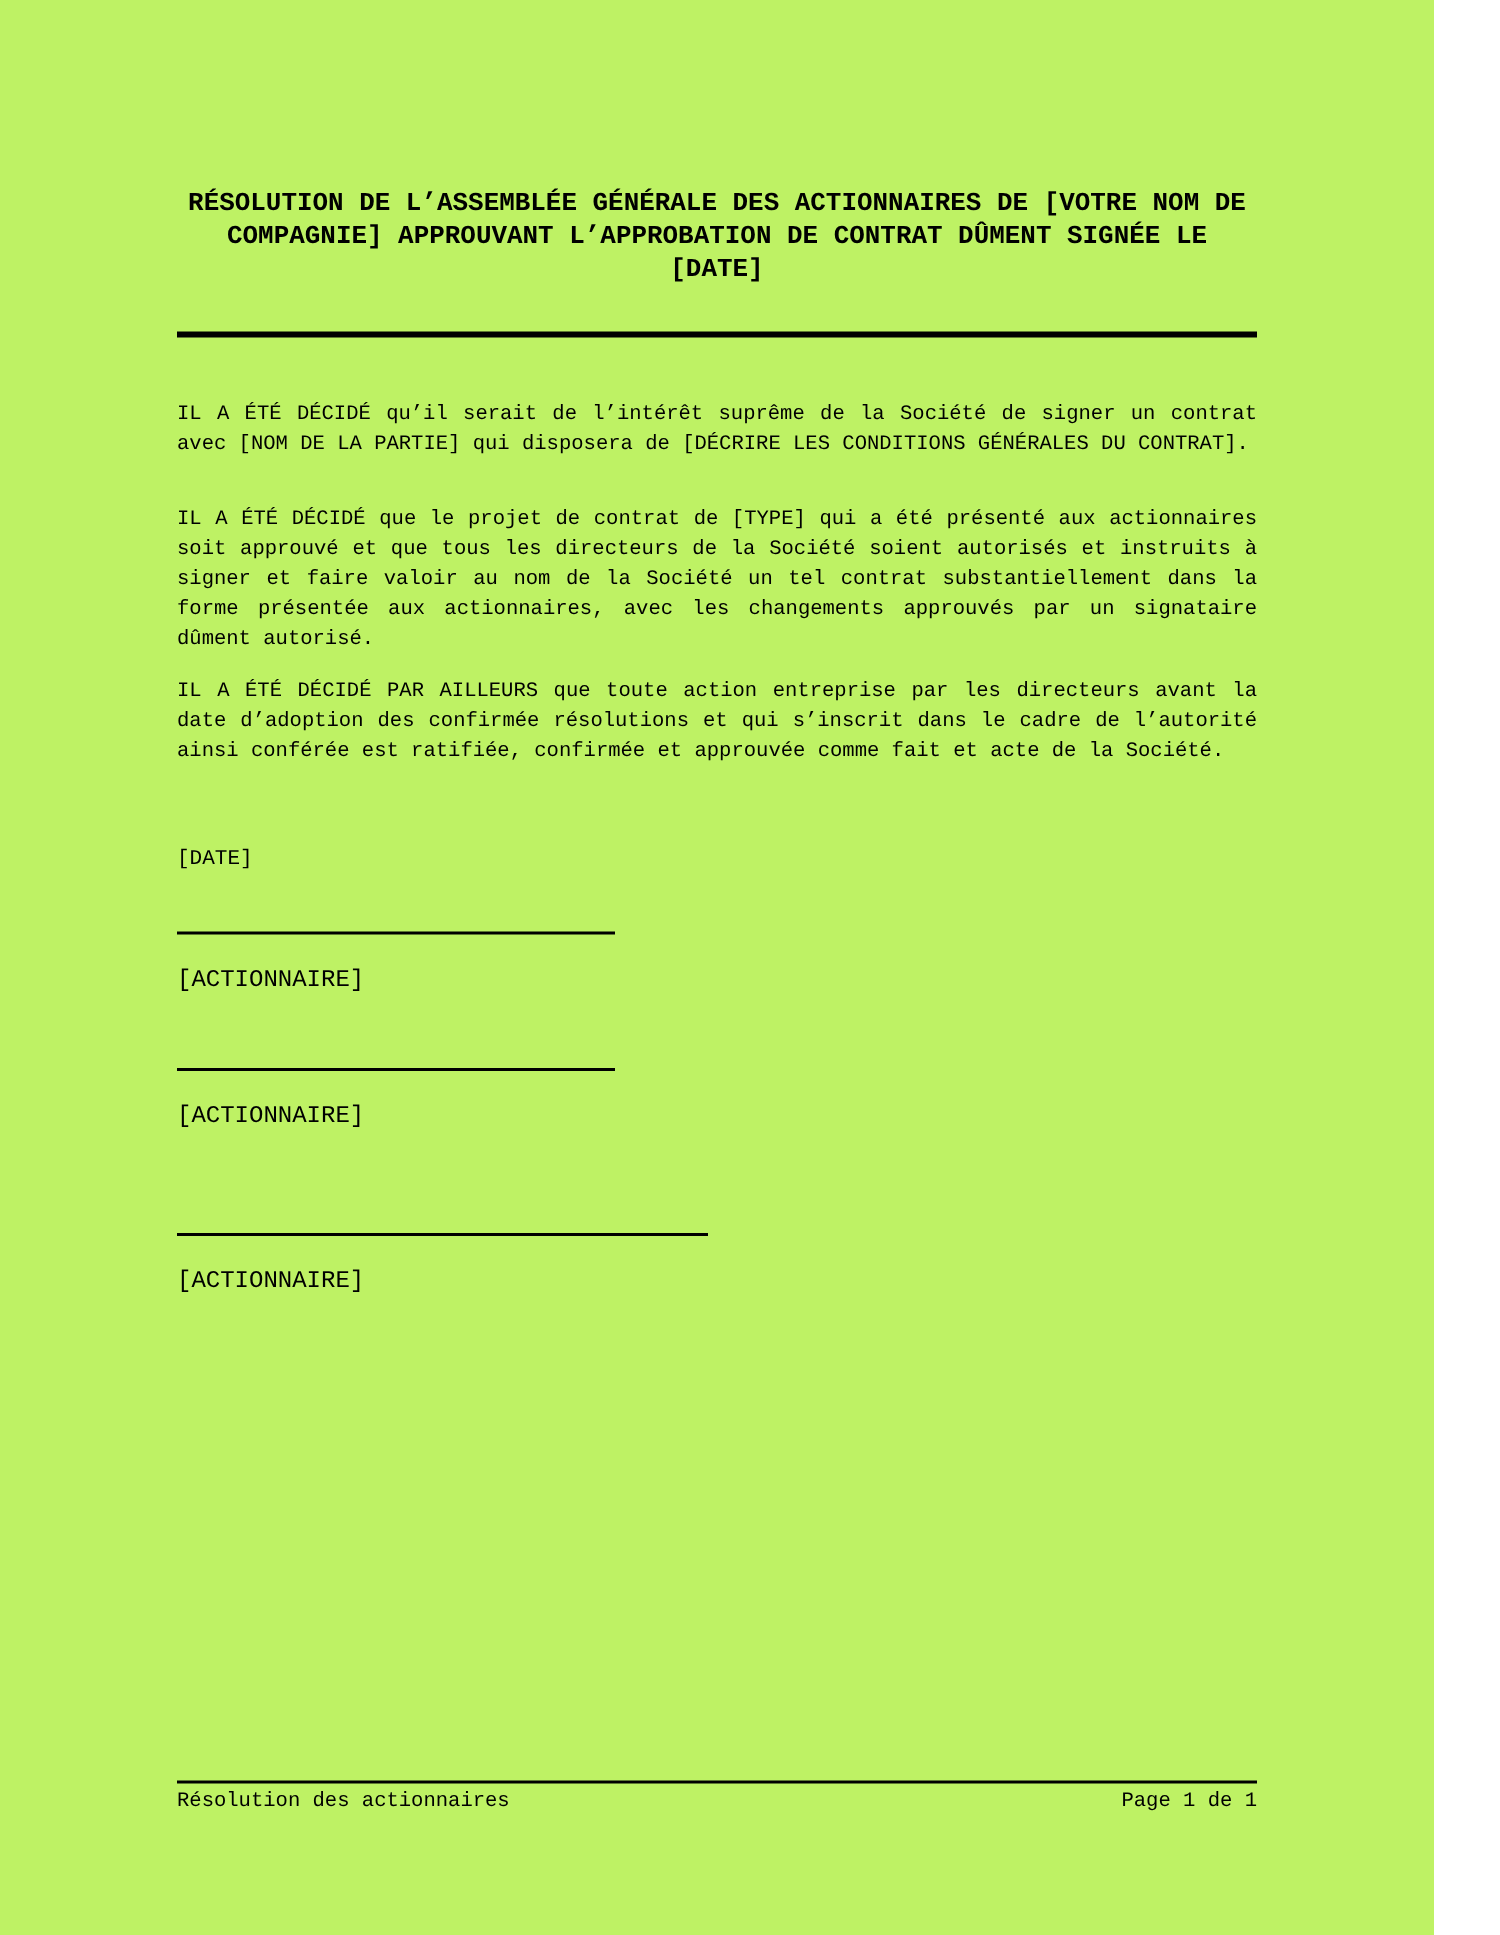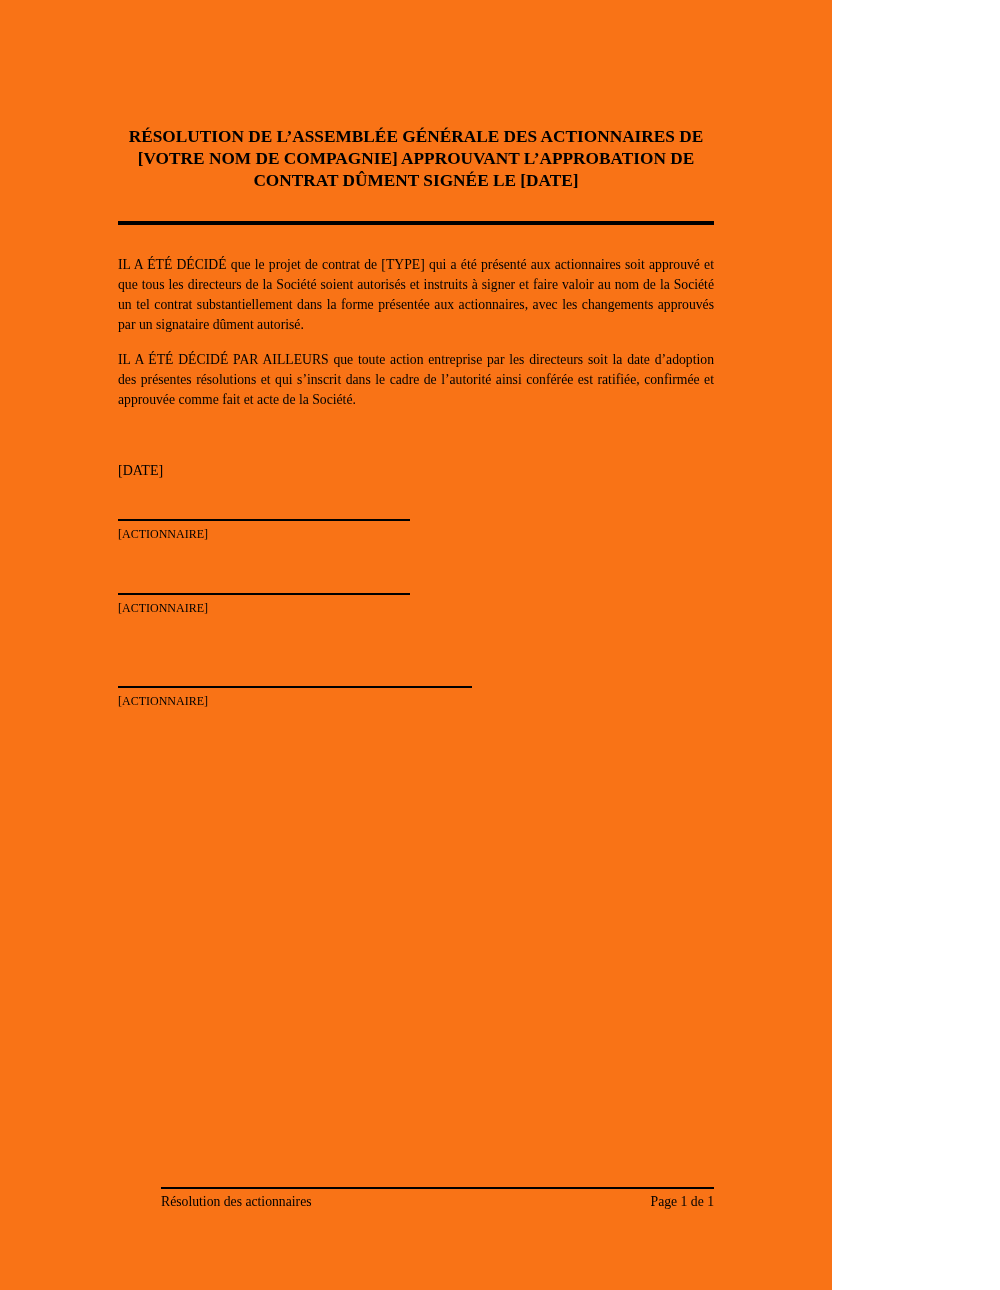--- a/index.html
+++ b/index.html
@@ -2,25 +2,25 @@
 <html><head>
 <meta charset="utf-8">
 <style>
   html, body {
     margin: 0;
     padding: 0;
     background: #ffffff;
   }
   .page {
     position: relative;
-    width: 832px;
+    width: 956px;
     height: 1290px;
-    background: #f97316;
+    background: #bef264;
     color: #000000;
-    font-family: Liberation Serif, serif;
+    font-family: Liberation Mono, monospace;
     overflow: hidden;
   }
   .content {
     padding: 0 118px;
   }
   .doc-title {
     margin: 126px 0 0 0;
     font-size: 17.3px;
     line-height: 22px;
     font-weight: 700;
@@ -48,30 +48,29 @@
   }
   .sig-block {}
   .sig-1 { margin-top: 38px; width: 292px; }
   .sig-2 { margin-top: 49px; width: 292px; }
   .sig-3 { margin-top: 68px; width: 354px; }
   .sig-line {
     height: 0;
     border-top: 2px solid #000000;
   }
   .sig-label {
-    margin-top: 3px;
-    font-size: 12px;
+    margin-top: 20px;
+    font-size: 16px;
     line-height: 20px;
   }
   .footer {
     position: absolute;
     left: 118px;
     right: 118px;
     top: 1187px;
-    margin-left: 43px;
   }
   .footer-rule {
     height: 2px;
     background: #000000;
     border: 0;
     margin: 0;
   }
   .footer-row {
     display: flex;
     justify-content: space-between;
@@ -84,24 +83,25 @@
 </head>
 <body>
 
 <div class="page">
   <div class="content">
 
     <h1 class="doc-title">RÉSOLUTION DE L’ASSEMBLÉE GÉNÉRALE DES ACTIONNAIRES DE [VOTRE NOM DE COMPAGNIE] APPROUVANT L’APPROBATION DE CONTRAT DÛMENT SIGNÉE LE [DATE]</h1>
 
     <div class="title-rule"></div>
 
+    <p class="par par-1">IL A ÉTÉ DÉCIDÉ qu’il serait de l’intérêt suprême de la Société de signer un contrat avec [NOM DE LA PARTIE] qui disposera de [DÉCRIRE LES CONDITIONS GÉNÉRALES DU CONTRAT].</p>
 
     <p class="par par-2">IL A ÉTÉ DÉCIDÉ que le projet de contrat de [TYPE] qui a été présenté aux actionnaires soit approuvé et que tous les directeurs de la Société soient autorisés et instruits à signer et faire valoir au nom de la Société un tel contrat substantiellement dans la forme présentée aux actionnaires, avec les changements approuvés par un signataire dûment autorisé.</p>
 
-    <p class="par par-3">IL A ÉTÉ DÉCIDÉ PAR AILLEURS que toute action entreprise par les directeurs soit la date d’adoption des présentes résolutions et qui s’inscrit dans le cadre de l’autorité ainsi conférée est ratifiée, confirmée et approuvée comme fait et acte de la Société.</p>
+    <p class="par par-3">IL A ÉTÉ DÉCIDÉ PAR AILLEURS que toute action entreprise par les directeurs avant la date d’adoption des confirmée résolutions et qui s’inscrit dans le cadre de l’autorité ainsi conférée est ratifiée, confirmée et approuvée comme fait et acte de la Société.</p>
 
     <p class="date-line">[DATE]</p>
 
     <div class="sig-block sig-1">
       <div class="sig-line"></div>
       <div class="sig-label">[ACTIONNAIRE]</div>
     </div>
 
     <div class="sig-block sig-2">
       <div class="sig-line"></div>

